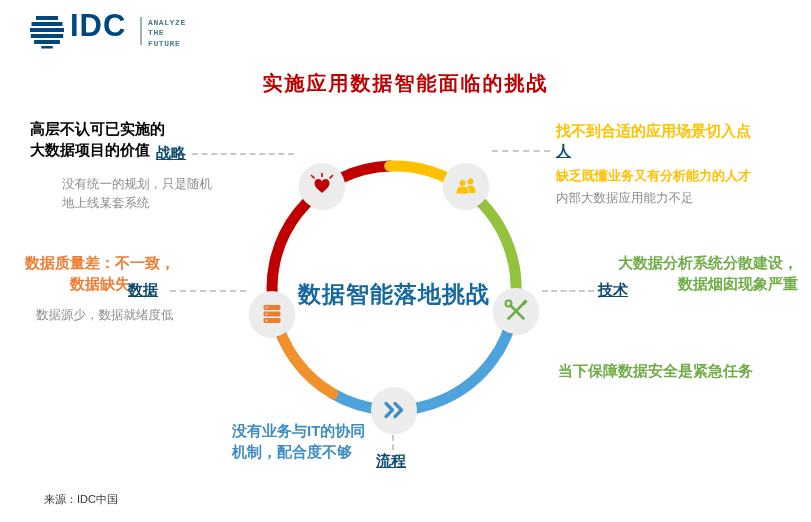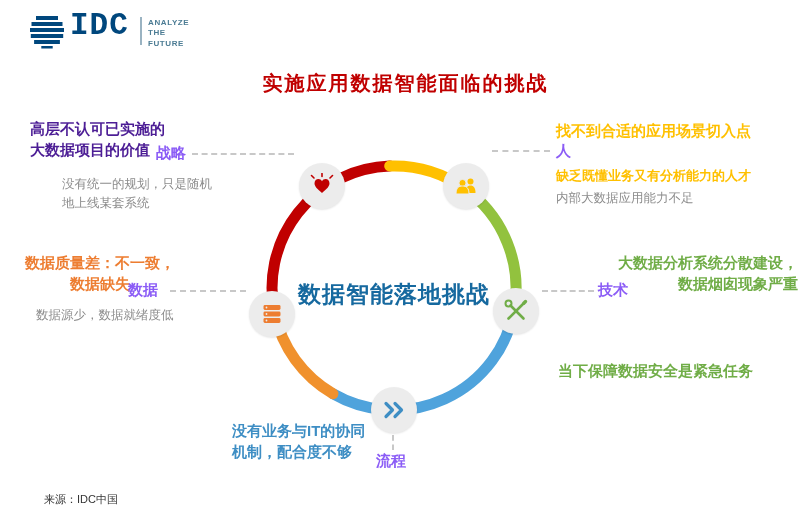--- a/index.html
+++ b/index.html
@@ -4,46 +4,46 @@
 <style>
   html,body{margin:0;padding:0;background:#fff;}
   .canvas{
     position:relative;width:811px;height:522px;background:#ffffff;
     font-family:"Liberation Sans","DejaVu Sans",sans-serif;overflow:hidden;
   }
   .abs{position:absolute;}
   .preline{white-space:pre-line;}
 
   
-  .logo-text{left:70px;top:8px;font-size:31px;font-weight:bold;color:#00477D;letter-spacing:1px;font-family:Liberation Mono, monospace;}
+  .logo-text{left:70px;top:8px;font-size:31px;font-weight:bold;color:#00477D;letter-spacing:1px;}
   .logo-divider{left:140px;top:17px;height:28px;border-left:2px solid #9AB3C2;}
-  .logo-tagline{left:148px;top:18px;font-size:8px;font-weight:bold;color:#4C7C94;line-height:1.3;letter-spacing:0.6px;}
+  .logo-tagline{left:148px;top:18px;font-size:8px;font-weight:bold;color:#4C7C94;line-height:1.3;letter-spacing:0.6px;font-family:Liberation Mono, monospace;}
 
   
   .page-title{left:0;right:0;top:70px;text-align:center;font-size:20px;font-weight:bold;color:#C00000;letter-spacing:2px;}
 
   
   .center-label{left:294px;top:279px;width:200px;text-align:center;font-size:23px;font-weight:bold;color:#16699F;letter-spacing:1px;}
 
   
   .node{position:absolute;width:46px;height:46px;border-radius:50%;background:#ECECEC;
         display:flex;align-items:center;justify-content:center;box-shadow:0 1px 2px rgba(0,0,0,0.10);}
 
   
   .dash-h{border-top:2px dashed #C8C8C8;height:0;}
   .dash-v{border-left:2px dashed #C8C8C8;width:0;}
 
   
   .headline{font-weight:bold;font-size:15px;line-height:1.4;}
-  .hl-red{color:#4c1d95;}
+  .hl-red{color:#000000;}
   .hl-gold{color:#FFC000;}
   .hl-orange{color:#ED7D31;}
   .hl-green{color:#70AD47;}
   .hl-blue{color:#3E8EC4;}
-  .section-label{font-size:15px;font-weight:bold;color:#8b5cf6;}
+  .section-label{font-size:15px;font-weight:bold;color:#0c4a6e;text-decoration:underline;}
   .detail{font-size:12.5px;color:#8C8C8C;line-height:1.5;}
   .sub-gold{font-size:13px;font-weight:bold;color:#FFC000;}
   .note-green{font-size:15px;font-weight:bold;color:#70AD47;}
 
   .footer-source{left:44px;top:492px;font-size:11px;color:#333333;}
 </style>
 </head>
 <body>
 
 <div class="canvas">

